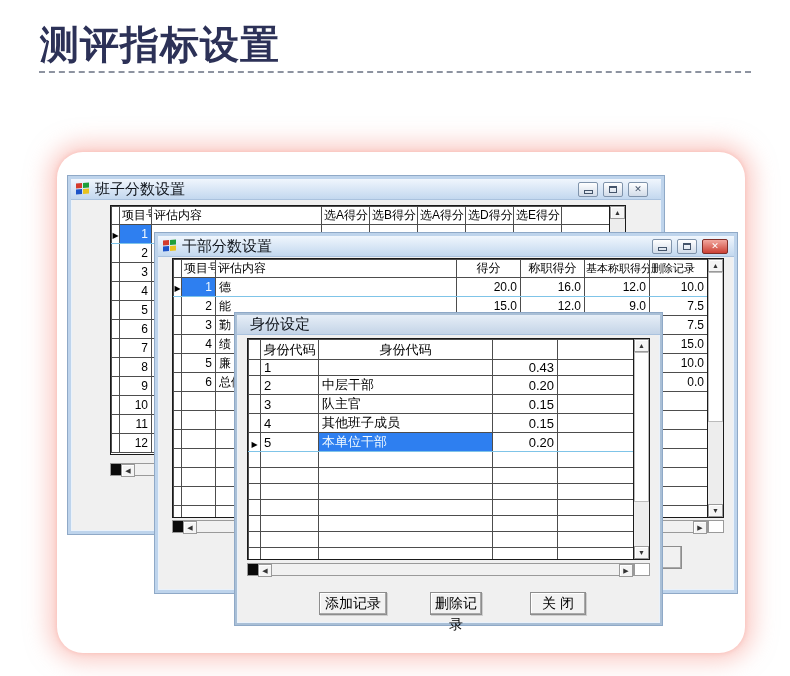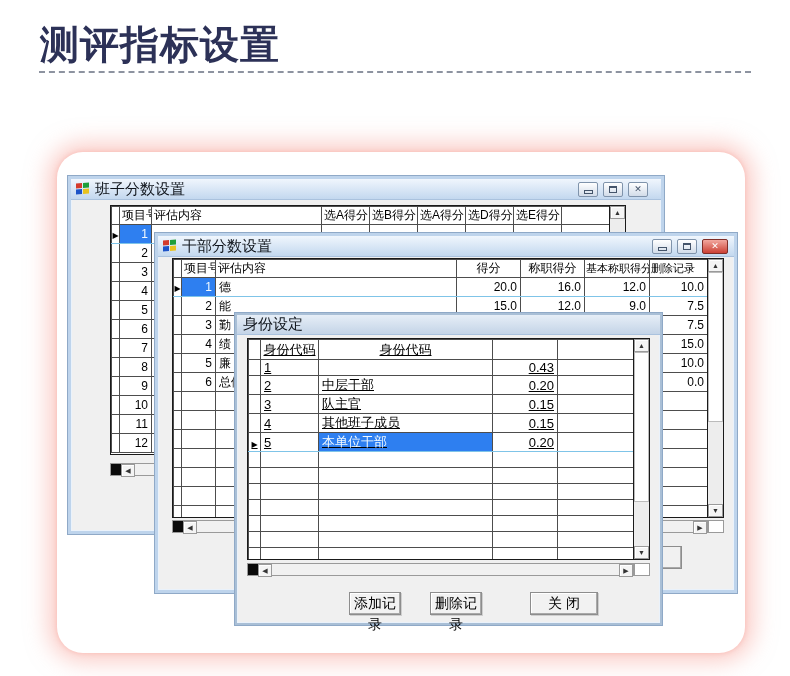--- a/index.html
+++ b/index.html
@@ -43,21 +43,21 @@
   .ctl.red .x { color:#ffffff; font-weight:bold; }
 
   
   .grid { position:absolute; background:#ffffff; border:1px solid #1a1a1a; overflow:hidden; }
   .grid table { border-collapse:collapse; table-layout:fixed; position:absolute; left:0; top:0; }
   .grid td, .grid th { border:1px solid #4d4d4d; font-weight:normal; font-size:12px;
                        color:#000; overflow:hidden; white-space:nowrap; vertical-align:middle; }
   .grid th { text-align:left; padding:0 2px; }
   .t1 tr { height:19px; } .t1 tr.hd { height:18px; }
   .t2 tr { height:19px; } .t2 tr.hd { height:18px; }
-  .t3 tr { height:16px;text-decoration:underline; } .t3 tr.hd { height:20px; }
+  .t3 tr { height:16px; } .t3 tr.hd { height:20px; }
   .t3 td, .t3 th { font-size:13px; }
   td.num { text-align:right; padding-right:3px; }
   td.tl  { text-align:left; padding-left:3px; }
   th.ctr { text-align:center; }
   th.fs11 { font-size:11px; padding:0 1px; }
   td.ind, th.ind { background:#ffffff; padding:0; text-align:center; }
   .ptr { font-size:8px; line-height:8px; color:#000; }
   td.selcell { background:#2e7ff0; color:#f2faff; }
   tr.currow td { border-top:1px solid #7fc4e8; border-bottom:1px solid #7fc4e8; }
 
@@ -483,21 +483,21 @@
       <div class="sbtn">
           <span>▶</span>
         </div>
     </div>
     <div class="corner c2"></div>
     <div class="frag-btn" style="left:502px; top:310px; width:22px; height:23px;"></div>
   </div>
 
   <div class="win win3">
     <div class="tb">
-      <span class="tb-title" style="margin-left:1px">身份设定</span>
+      <span class="tb-title" style="margin-left:8px">身份设定</span>
     </div>
 
     <div class="grid g3">
       <table class="t3" style="width:385px">
         <colgroup>
             <col style="width:12px">
             <col style="width:58px">
             <col style="width:174px">
             <col style="width:65px">
             <col style="width:76px">
@@ -613,18 +613,18 @@
       <div class="sbtn">
           <span>◀</span>
         </div>
       <div class="track"></div>
       <div class="sbtn">
           <span>▶</span>
         </div>
     </div>
     <div class="corner c3"></div>
 
-    <div class="dlg-btn" style="left:112px; top:277px; width:52px;">添加记录</div>
+    <div class="dlg-btn" style="left:82px; top:277px; width:68px;">添加记录</div>
     <div class="dlg-btn" style="left:193px; top:277px; width:52px;">删除记录</div>
-    <div class="dlg-btn" style="left:293px; top:277px; width:68px;">关 闭</div>
+    <div class="dlg-btn" style="left:293px; top:277px; width:56px;">关 闭</div>
   </div>
 
 </div>
 
 </body></html>

